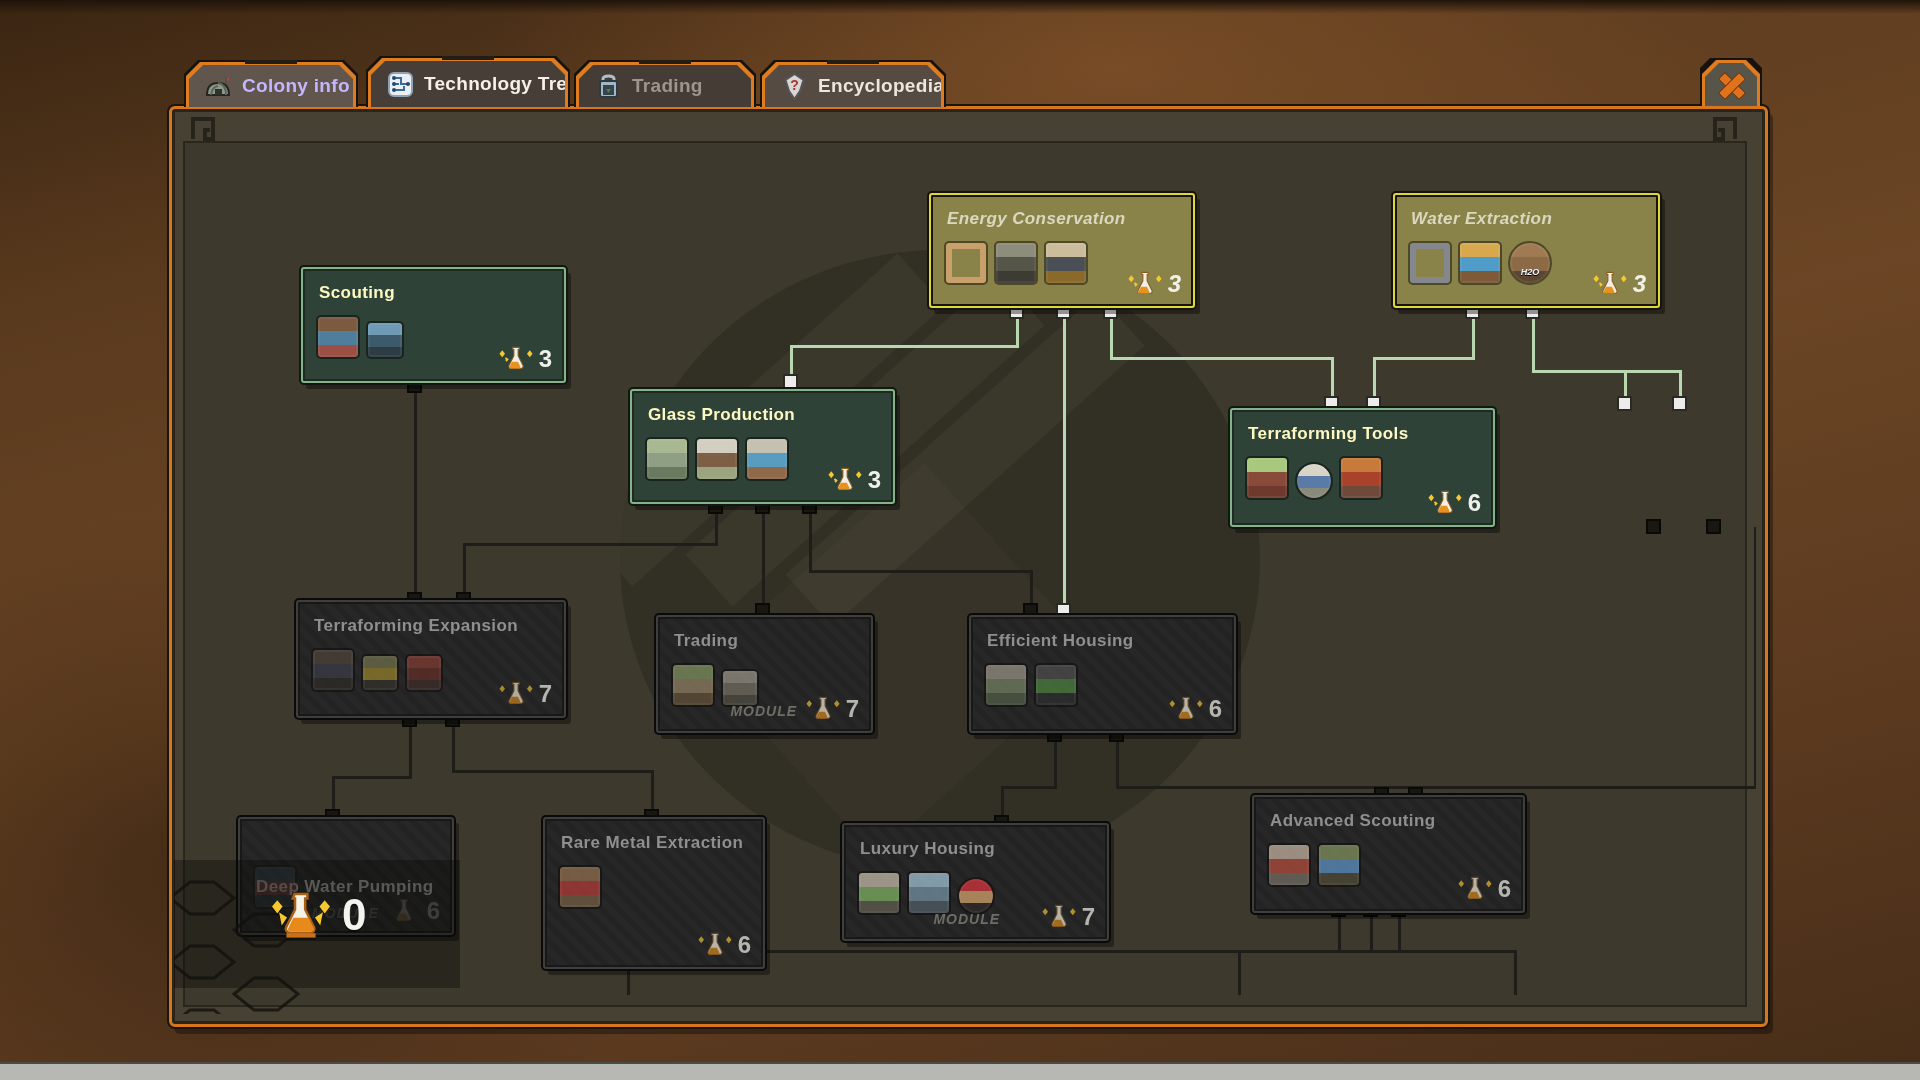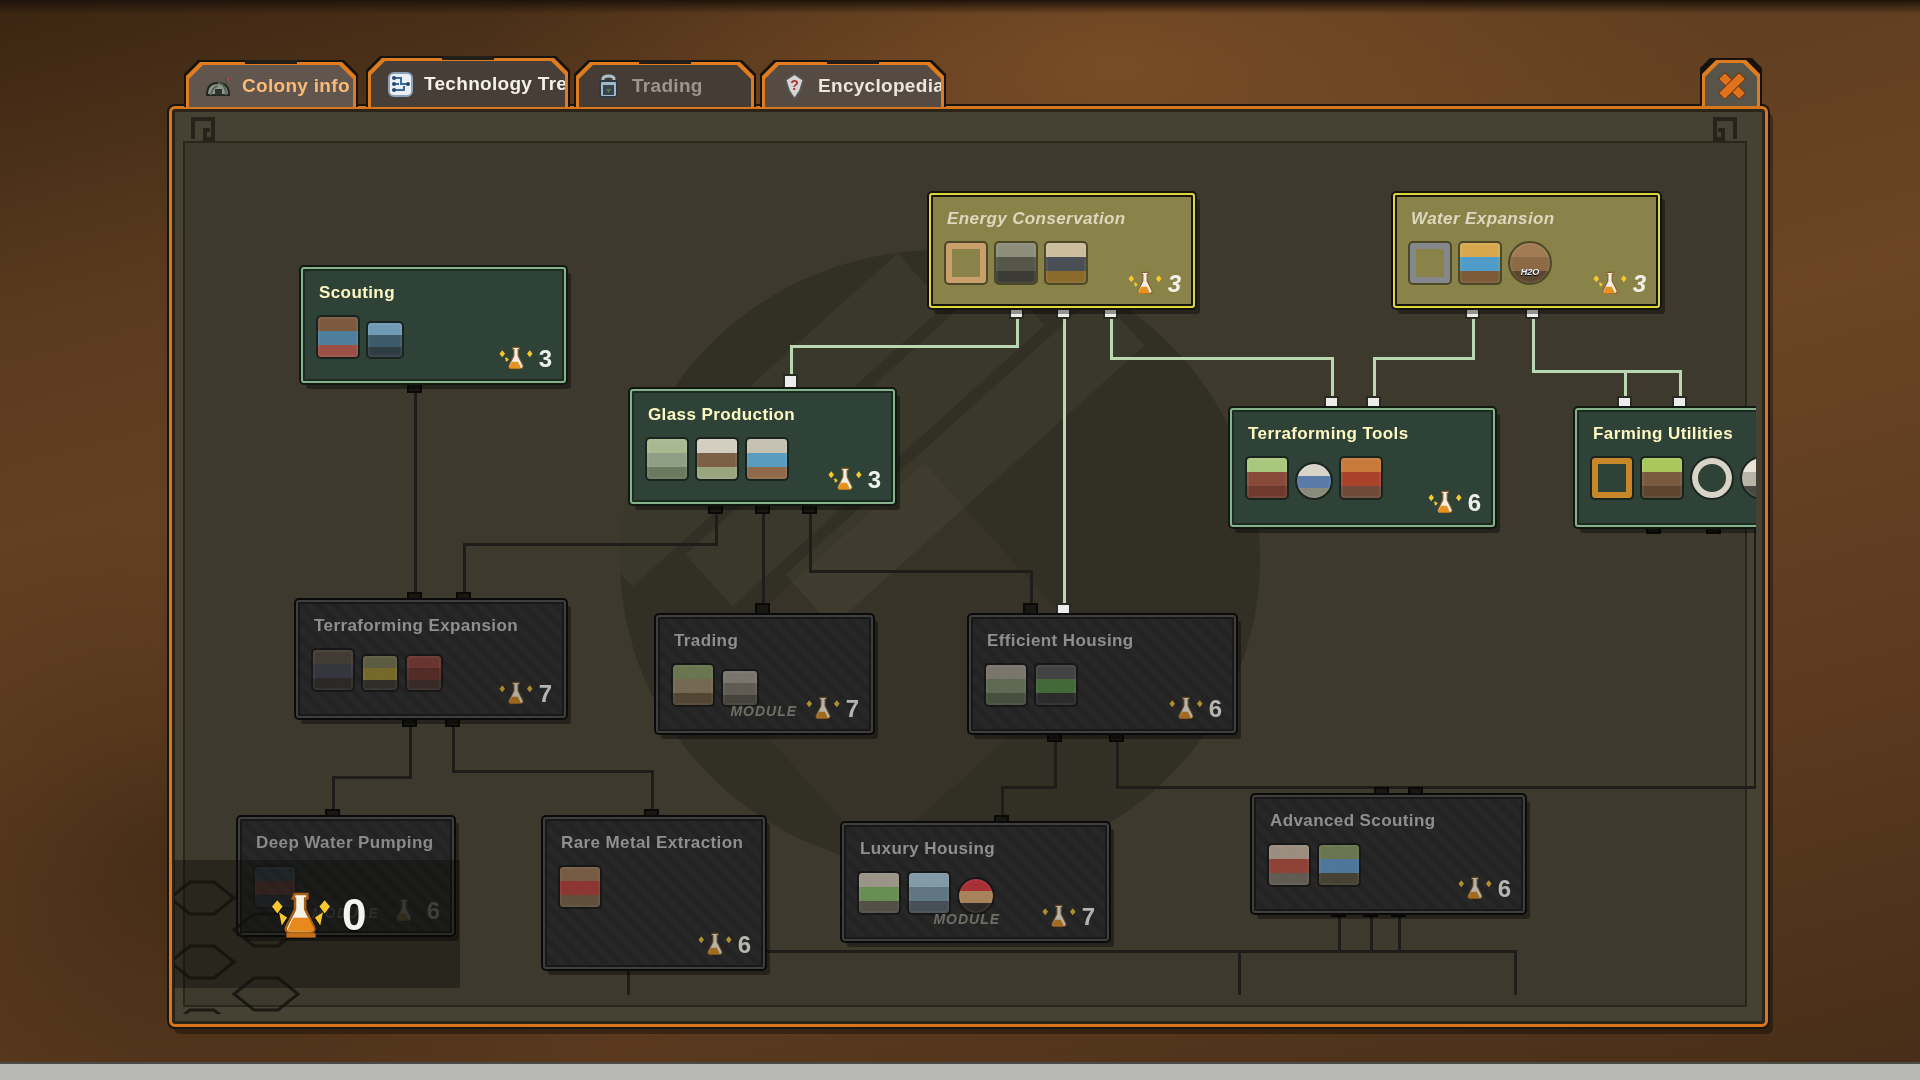--- a/index.html
+++ b/index.html
@@ -71,21 +71,21 @@
   .n-gold .num{color:#f2f1e8;}
   .n-green{background:#2f4237;border:2px solid #84b28b;box-shadow:0 0 0 2px #101810, inset 0 0 0 2px #1d2a20, 5px 6px 0 rgba(0,0,0,.38);}
   .n-green .title{color:#fef9c3;}
   .n-green .num{color:#eef0ea;}
   .n-dark{background:#232323;border:2px solid #3e3e3c;box-shadow:0 0 0 2px #0a0a0a, inset 0 0 0 2px #181818, 5px 6px 0 rgba(0,0,0,.38);
     background-image:repeating-linear-gradient(45deg, rgba(255,255,255,.02) 0 6px, transparent 6px 12px);}
   .n-dark .title{color:#8f8f8f;}
   .n-dark .num{color:#b5b5b0;}
   .n-dark .icons{opacity:.8;}
   .n-dim .icons{opacity:.35;}
-  .n-dim .title{color:#8a8a8a;}
+  .n-dim .title{color:#8a8a8a;margin-top:44px;}
   .n-dim .cost{opacity:.4;}
   .n-dim .module{opacity:.4;}
 
   
   .sp{width:40px;height:40px;border-radius:3px;outline:2px solid rgba(0,0,0,.45);
     background:linear-gradient(180deg,var(--a) 0 34%,var(--b) 34% 70%,var(--c) 70% 100%);
     box-shadow:inset 0 0 0 2px rgba(255,255,255,.06);} 
   .sp.small{width:34px;height:34px;}
   .sp.frame{background:transparent;border:6px solid var(--a);box-sizing:border-box;box-shadow:none;}
   .sp.round{border-radius:50%;}
@@ -120,21 +120,21 @@
   <div class="tab" style="left:184px;width:174px;">
     <div class="tab-b"></div>
     <div class="tab-c" style="background:#60564e;">
       <svg class="ticon" viewBox="0 0 27 27">
           <path d="M21 6l3-2v4l-3-1z" fill="#b8443a"></path>
           <rect x="20" y="4" width="2" height="8" fill="#55504a"></rect>
           <path d="M2 22q0-12 11-12t11 12z" fill="#8e978c" stroke="#23251f" stroke-width="2"></path>
           <path d="M6 22q1-8 7-9M13 10q8 1 8 12" fill="none" stroke="#5c655a" stroke-width="2"></path>
           <rect x="10" y="16" width="7" height="6" fill="#2c3328"></rect>
         </svg>
-      <span class="tab-label" style="color:#fdba74;">Colony info</span>
+      <span class="tab-label" style="color:#c4b5fd;">Colony info</span>
     </div>
     <div class="notch"></div>
   </div>
   <div class="tab active" style="left:366px;width:204px;">
     <div class="tab-b"></div>
     <div class="tab-c" style="background:#463e37;">
       <svg class="ticon" viewBox="0 0 27 27">
           <rect x="2" y="2" width="23" height="23" rx="5" fill="#e9eff5" stroke="#8fa3b8" stroke-width="2"></rect>
           <path d="M7 7h7v6h7M7 13h5M7 19h10v-4" fill="none" stroke="#3a6a9a" stroke-width="2"></path>
           <circle cx="7" cy="7" r="2" fill="#27476a"></circle>
@@ -287,21 +287,21 @@
           <svg class="flask" viewBox="0 0 34 26">
             <path d="M4 6l1.6 2L4 10 2.4 8zM30 6l1.6 2L30 10 28.4 8zM7 12l2 1.4L7.6 15" stroke="#f7c82e" stroke-width="1.6" fill="#f7c82e"></path>
             <path d="M14 2h6v2h-1v6l4.5 9c.7 1.5-.3 3-2 3h-9c-1.7 0-2.7-1.5-2-3l4.5-9V4h-1z" fill="#f2efe6" stroke="#8a5a20"></path>
             <path d="M13.2 15.5l-2.4 5c-.4.9.2 1.5 1 1.5h8.4c.8 0 1.4-.6 1-1.5l-2.4-5z" fill="#e8921e"></path>
           </svg>
           <span class="num">3</span>
         </div>
     </div>
 
     <div class="node n-gold" style="left:1393px;top:193px;width:267px;height:115px;">
-      <span class="title">Water Expansion</span>
+      <span class="title">Water Extraction</span>
       <div class="icons">
         <span class="sp frame" style="--a:#84888c;"></span>
         <span class="sp" style="--a:#d8a84e;--b:#4f9cc8;--c:#7d5a38;"></span>
         <span class="sp round" style="--a:#a07a52;--b:#8d6a46;--c:#5d4630;">
             <span class="lab">H2O</span>
           </span>
       </div>
       <div class="cost">
           <svg class="flask" viewBox="0 0 34 26">
             <path d="M4 6l1.6 2L4 10 2.4 8zM30 6l1.6 2L30 10 28.4 8zM7 12l2 1.4L7.6 15" stroke="#f7c82e" stroke-width="1.6" fill="#f7c82e"></path>
@@ -339,29 +339,20 @@
       <div class="cost">
           <svg class="flask" viewBox="0 0 34 26">
             <path d="M4 6l1.6 2L4 10 2.4 8zM30 6l1.6 2L30 10 28.4 8zM7 12l2 1.4L7.6 15" stroke="#f7c82e" stroke-width="1.6" fill="#f7c82e"></path>
             <path d="M14 2h6v2h-1v6l4.5 9c.7 1.5-.3 3-2 3h-9c-1.7 0-2.7-1.5-2-3l4.5-9V4h-1z" fill="#f2efe6" stroke="#8a5a20"></path>
             <path d="M13.2 15.5l-2.4 5c-.4.9.2 1.5 1 1.5h8.4c.8 0 1.4-.6 1-1.5l-2.4-5z" fill="#e8921e"></path>
           </svg>
           <span class="num">6</span>
         </div>
     </div>
 
-    <div class="node n-green" style="left:1575px;top:408px;width:265px;height:119px;">
-      <span class="title">Farming Utilities</span>
-      <div class="icons">
-        <span class="sp frame" style="--a:#c8882a;"></span>
-        <span class="sp" style="--a:#a8c85e;--b:#7a5a3e;--c:#5e462e;"></span>
-        <span class="sp frame round" style="--a:#d8d4c8;"></span>
-        <span class="sp round" style="--a:#e8e4da;--b:#b8b4a8;--c:#4a4a44;"></span>
-      </div>
-    </div>
 
     <div class="node n-dark" style="left:296px;top:600px;width:270px;height:118px;">
       <span class="title">Terraforming Expansion</span>
       <div class="icons">
         <span class="sp" style="--a:#4a4238;--b:#3a3a44;--c:#2e2a26;"></span>
         <span class="sp small" style="--a:#6a6a4a;--b:#8a7a2a;--c:#33302a;"></span>
         <span class="sp small" style="--a:#7a3a32;--b:#5e2e28;--c:#3c2c28;"></span>
       </div>
       <div class="cost">
           <svg class="flask" viewBox="0 0 34 26" opacity="0.8">

